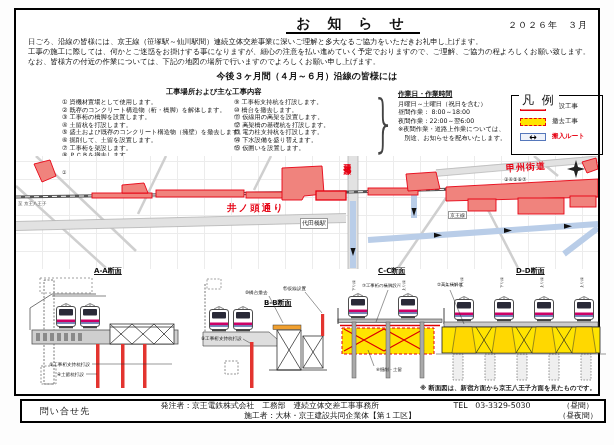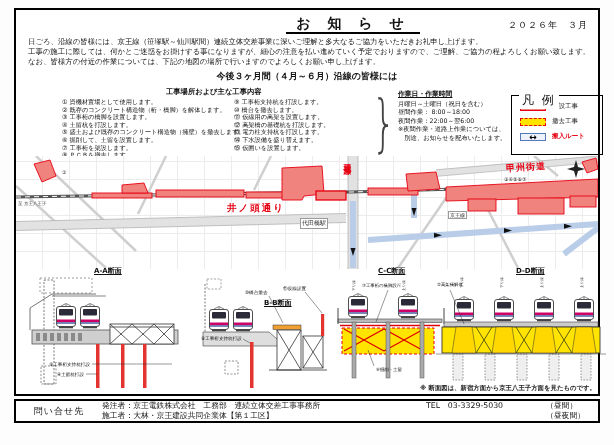--- a/index.html
+++ b/index.html
@@ -76,26 +76,26 @@
   .sec-d-title { left:500px; top:256px; }
   .sec-svg { position:absolute; }
   .svg-a { left:10px; top:264px; }
   .svg-b { left:183px; top:264px; }
   .svg-c { left:318px; top:268px; }
   .svg-d { left:420px; top:264px; }
   .sec-note { position:absolute; left:320px; top:374px; width:260px; text-align:right;
               font-size:6.4px; font-weight:bold; color:#222; }
   
   .contact {
-    position:absolute; left:14px; top:399px; width:586px; height:24px;
+    position:absolute; left:20px; top:399px; width:586px; height:24px;
     border:2px solid #000; box-sizing:border-box; background:#fff;
     display:flex; align-items:center;
   }
   .contact-heading { width:86px; text-align:center; font-size:9px; letter-spacing:1px; flex:none; }
-  .contact-rows { flex:1; }
+  .contact-rows { flex:1;text-align:center; }
   .contact-row { display:flex; font-size:7.8px; line-height:10px; }
   .contact-role { flex:1; white-space:nowrap; }
   .contact-tel { width:120px; flex:none; white-space:nowrap; }
   .contact-time { width:52px; flex:none; white-space:nowrap; }
   svg text { font-family:"DejaVu Sans","Liberation Sans",sans-serif; }
 </style>
 </head>
 <body>
 
 <svg width="0" height="0" style="position:absolute">

